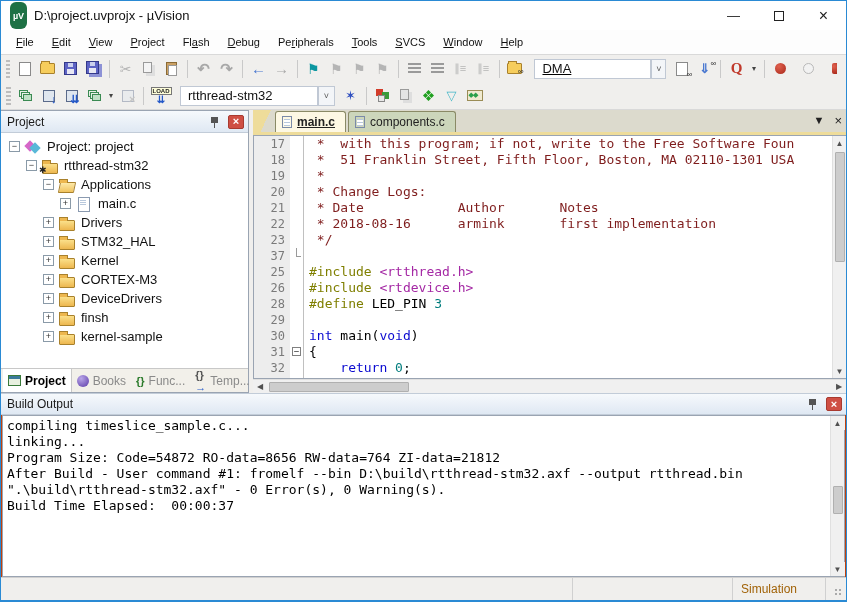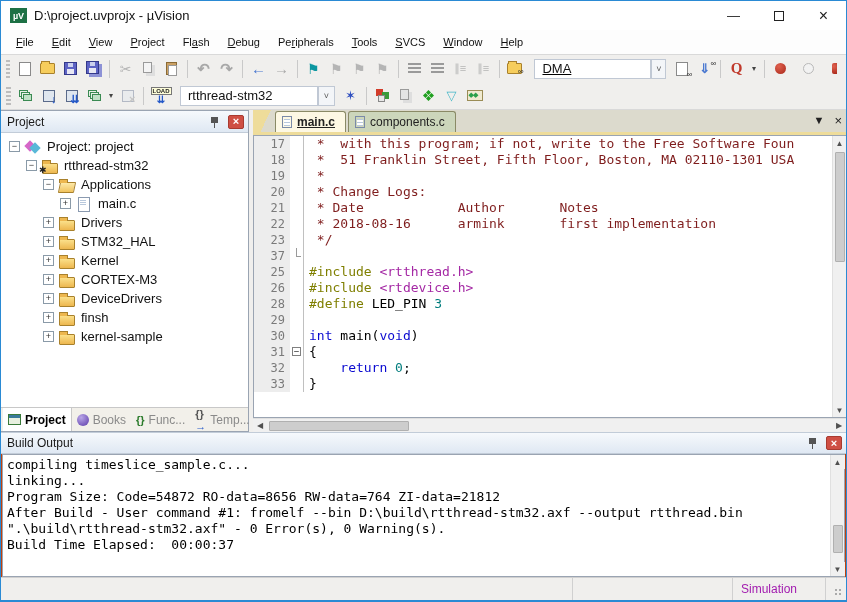--- a/index.html
+++ b/index.html
@@ -5,21 +5,21 @@
   * { margin:0; padding:0; box-sizing:border-box; }
   html,body { background:#888; }
   body { font-family:"Liberation Sans", sans-serif; }
   .window {
     width:847px; height:602px; background:#f0efed; position:relative;
     border:1px solid #2a8ad4; border-bottom:2px solid #2a8ad4;
     display:flex; flex-direction:column; overflow:hidden;
   }
   
   .titlebar { height:29px; background:#fff; display:flex; align-items:center; flex:none; }
-  .app-logo { width:17px; height:15px; margin:0 7px 0 9px; background:#1e7145; border-radius:0;
+  .app-logo { width:17px; height:27px; margin:0 7px 0 9px; background:#1e7145; border-radius:6px;
     color:#fff; font-size:9px; font-weight:bold; display:flex; align-items:center; justify-content:center; }
   .title-text { font-size:13px; color:#111; }
   .win-btns { margin-left:auto; display:flex; height:100%; }
   .win-btn { width:45px; height:100%; display:flex; align-items:center; justify-content:center;
     font-size:13px; color:#222; }
   .maxbox { width:10px; height:10px; border:1px solid #222; }
   
   .menubar { height:25px; background:#fdfdfd; border-bottom:1px solid #d9d9d9; display:flex;
     align-items:center; padding-left:6px; flex:none; }
   .menu-item { font-size:11px; color:#111; padding:3px 9px; }
@@ -139,28 +139,28 @@
   .com { color:#7f1d1d; } .dir { color:#7f7f00; } .str { color:#a428a4; }
   .kw { color:#0a0ad0; } .num { color:#007d7d; } .pln { color:#000; }
   
   .vscroll { width:14px; flex:none; background:#f0f0f0; display:flex; flex-direction:column; align-items:center; border-left:1px solid #e0e0e0;}
   .hscroll { height:14px; flex:none; background:#f0f0f0; display:flex; align-items:center; border-top:1px solid #e0e0e0;}
   .sb-btn { width:14px; height:14px; flex:none; display:flex; align-items:center; justify-content:center; font-size:8px; color:#505050; background:#f0f0f0;}
   .sb-thumb-v { width:10px; background:#cdcdcd; border:1px solid #b0b0b0; border-radius:1px; }
   .sb-thumb-h { height:10px; background:#cdcdcd; border:1px solid #b0b0b0; border-radius:1px; }
   .sb-track { flex:1; position:relative; width:100%; display:flex; flex-direction:column; align-items:center;}
   
-  .build-panel { height:145px; flex:none; display:flex; flex-direction:column; background:#c2410c; }
+  .build-panel { height:184px; flex:none; display:flex; flex-direction:column; background:#c2410c; }
   .build-hd { height:22px; flex:none; background:linear-gradient(#f6f9fc,#dfe8f3); border:1px solid #c2ccd8; border-left:none; border-right:none;
     display:flex; align-items:center; padding:0 4px 0 6px; }
   .build-body { flex:1; margin:0 1px; background:#fff; border:1px solid #9aa4b2; display:flex; min-height:0;}
   .build-lines { flex:1; font-family:"DejaVu Sans Mono","Liberation Mono",monospace; font-size:13px; line-height:16px;
     padding:2px 0 0 4px; white-space:pre; overflow:hidden; color:#000; }
   
-  .statusbar { height:23px; flex:none; background:#f0efed; border-top:1px solid #d0d0d0; display:flex; align-items:stretch; font-size:12px; color:#a21caf; }
+  .statusbar { height:23px; flex:none; background:#f0efed; border-top:1px solid #d0d0d0; display:flex; align-items:stretch; font-size:12px; color:#a16207; }
   .st-cell { border-right:1px solid #d0d0d0; display:flex; align-items:center; padding:0 8px; }
   .st-spacer { flex:1; }
   .st-mid { width:160px; }
   .st-sim { width:93px; }
   .st-grip { width:20px; display:flex; align-items:flex-end; justify-content:flex-end; padding:0 3px 3px 0;}
   .gripdots { width:9px; height:9px;
     background:radial-gradient(circle,#aaa 1px,transparent 1.2px); background-size:4px 4px; }
 </style>
 </head>
 <body>

